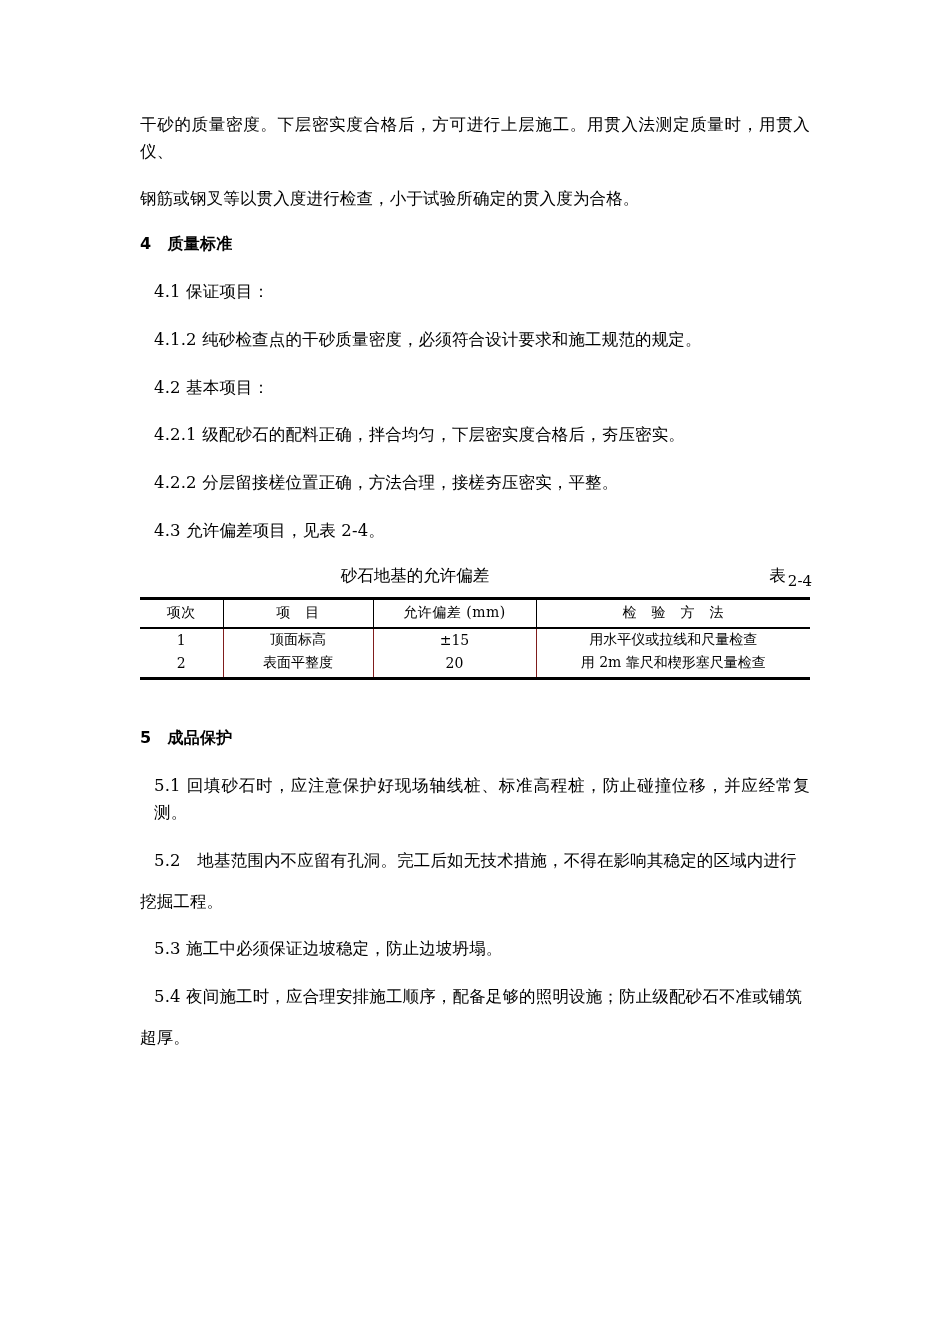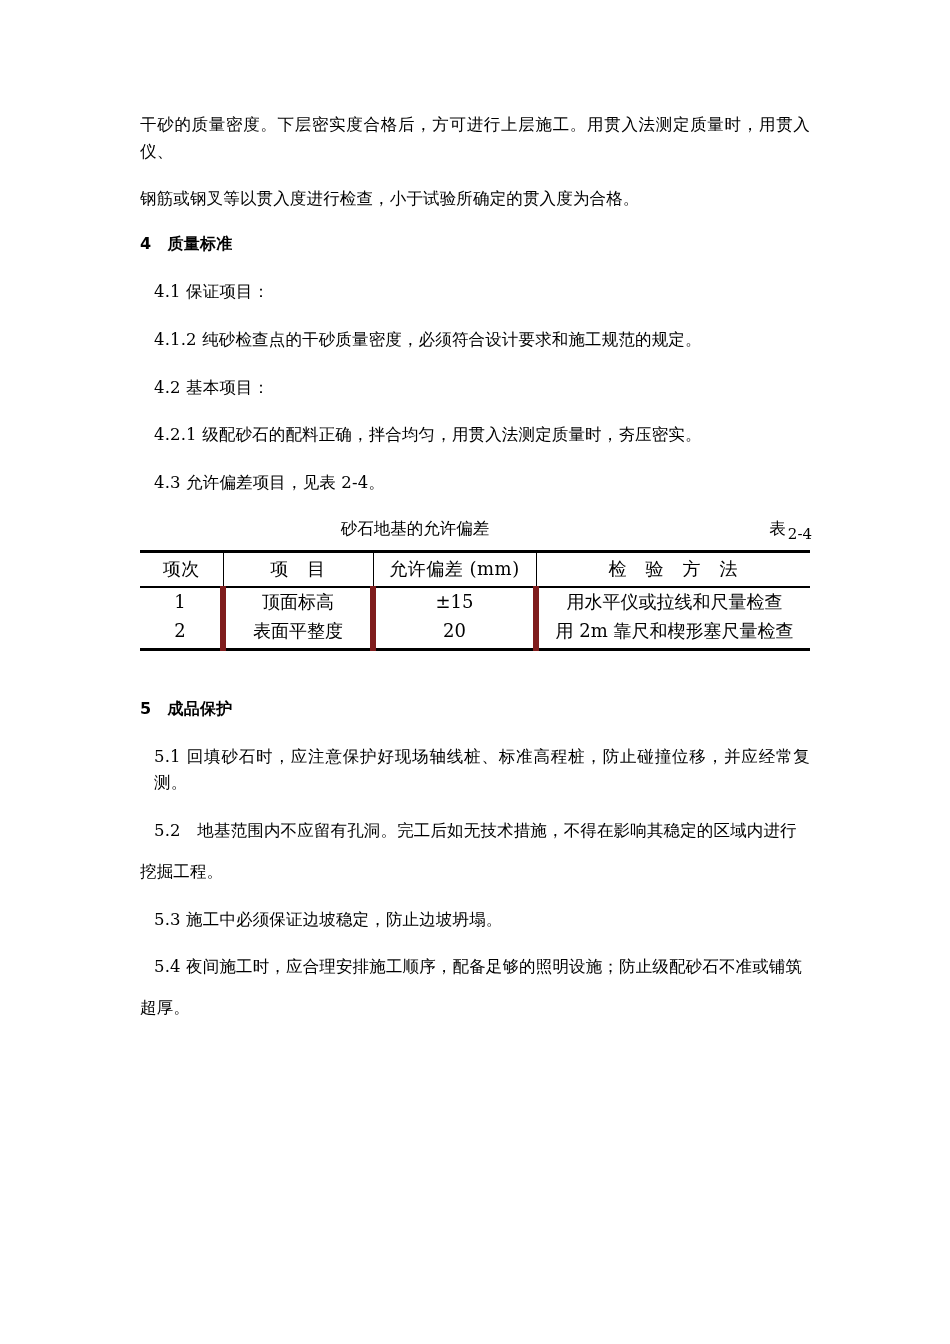--- a/index.html
+++ b/index.html
@@ -93,21 +93,21 @@
     left: 2px;
   }
 
   
   .data-table-wrap {
     margin-top: 2px;
   }
   table.data-table {
     width: 670px;
     border-collapse: collapse;
-    font-size: 18px;
+    font-size: 14px;
     table-layout: fixed;
   }
   table.data-table col.c1 { width: 83px; }
   table.data-table col.c2 { width: 150px; }
   table.data-table col.c3 { width: 163px; }
   table.data-table col.c4 { width: 274px; }
 
   table.data-table thead th {
     font-weight: normal;
     text-align: center;
@@ -116,21 +116,21 @@
     border-bottom: 2.5px solid #000;
     border-left: 1px solid #000;
     letter-spacing: 0.5px;
   }
   table.data-table thead th:first-child {
     border-left: none;
   }
   table.data-table tbody td {
     text-align: center;
     padding: 2px 2px 3px 2px;
-    border-left: 6px solid #7f1d1d;
+    border-left: 1px solid #7f1d1d;
     border-top: none;
     border-bottom: none;
   }
   table.data-table tbody td:first-child {
     border-left: none;
   }
   table.data-table tbody tr:last-child td {
     padding-bottom: 5px;
   }
   table.data-table tfoot td {
@@ -161,22 +161,23 @@
       <span class="hnum">4</span><span>质量标准</span>
     </div>
 
     <p class="para indent2">4.1 保证项目：</p>
 
 
     <p class="para indent2">4.1.2 纯砂检查点的干砂质量密度，必须符合设计要求和施工规范的规定。</p>
 
     <p class="para indent2">4.2 基本项目：</p>
 
-    <p class="para indent2">4.2.1 级配砂石的配料正确，拌合均匀，用贯入法测定质量时，夯压密实。</p>
-
+    <p class="para indent2">4.2.1 级配砂石的配料正确，拌合均匀，下层密实度合格后，夯压密实。</p>
+
+    <p class="para indent2">4.2.2 分层留接槎位置正确，方法合理，接槎夯压密实，平整。</p>
 
     <p class="para indent2">4.3 允许偏差项目，见表 2-4。</p>
 
     <div class="table-caption-row">
       <div class="table-caption">砂石地基的允许偏差</div>
       <div class="table-number"><span>表</span><span class="tn-sub">2-4</span></div>
     </div>
 
     <div class="data-table-wrap">
       <table class="data-table">

